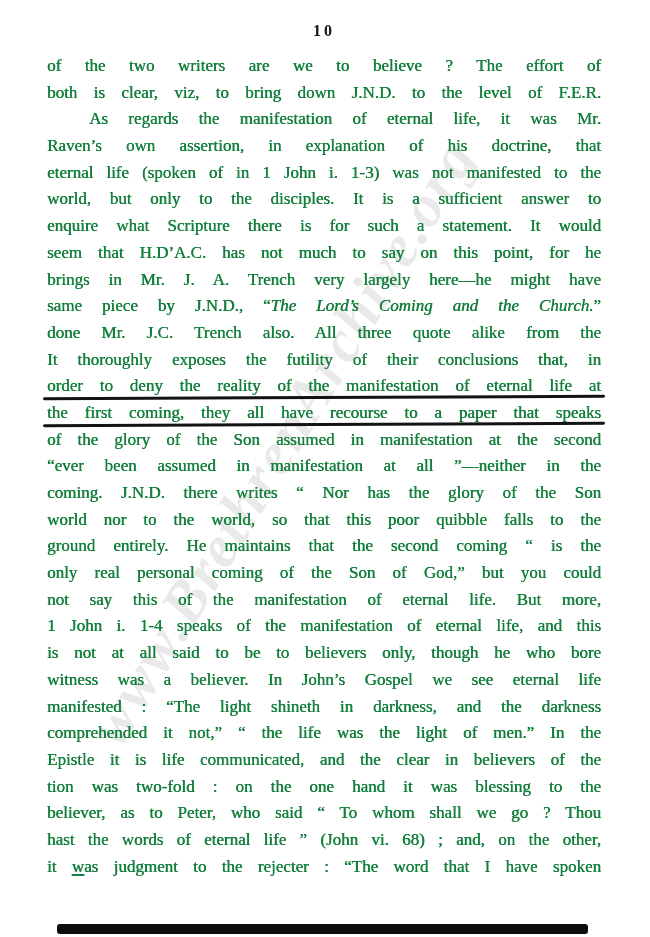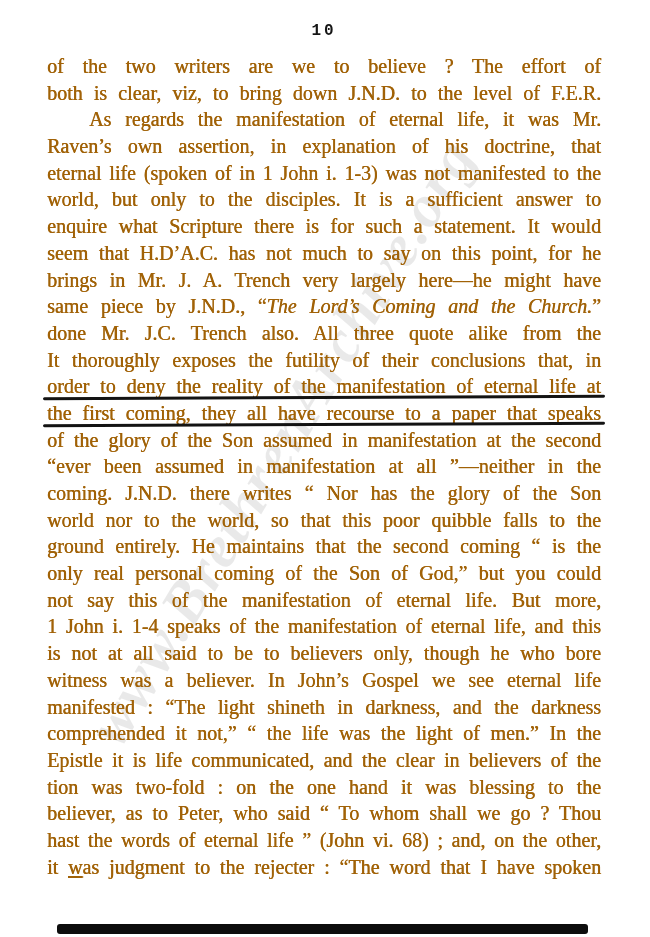--- a/index.html
+++ b/index.html
@@ -12,34 +12,33 @@
     color: #1a1a1a;
   }
   .page-number {
     position: absolute;
     top: 22px; left: 47px; width: 554px;
     text-align: center;
     font-size: 16px;
     font-weight: bold;
     letter-spacing: 3px;
     color: #161616;
-    font-family: Liberation Mono, monospace;
   }
   .text-block {
     position: absolute;
     left: 47px; top: 53px; width: 554px;
   }
   .line {
-    font-size: 20px;
+    font-size: 17px;
     height: 26.7px;
     line-height: 26.7px;
     text-align: justify;
     text-align-last: justify;
     text-shadow: 0.4px 0 0 currentColor;
-    color: #a16207;
+    color: #15803d;
   }
   .line.indent { padding-left: 42px; }
   .line.hand-underline { position: relative; }
   .line.hand-underline::after {
     content: "";
     position: absolute;
     left: -4px; right: -4px; bottom: 1px;
     height: 2.8px;
     background: #131313;
     border-radius: 2px;

